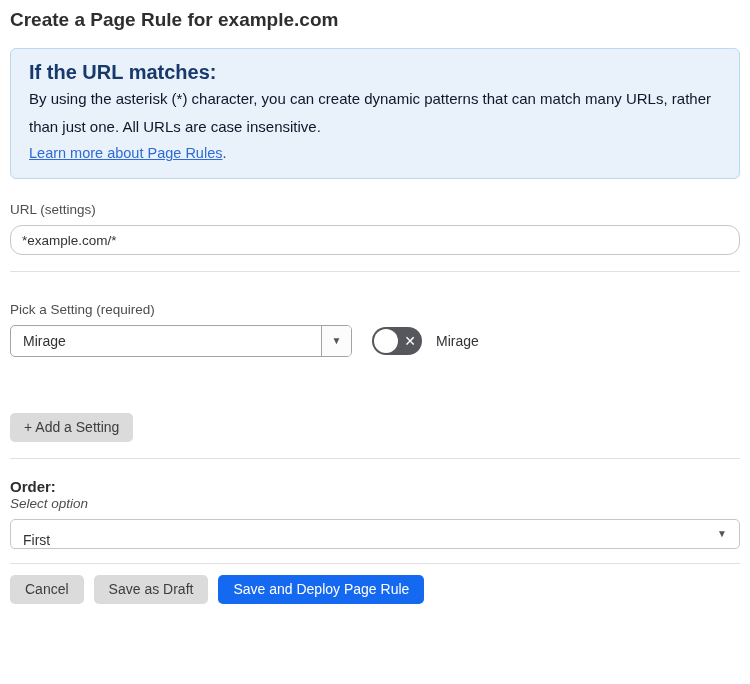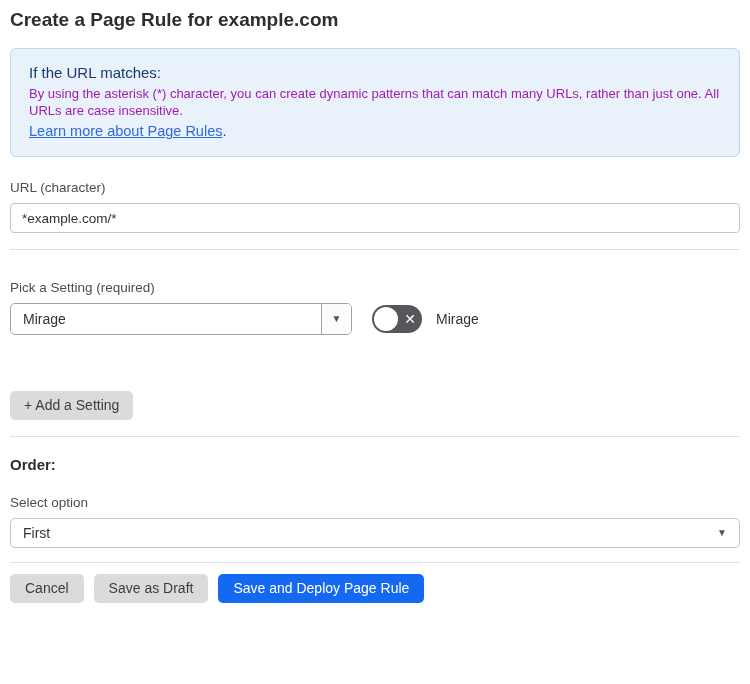--- a/index.html
+++ b/index.html
@@ -18,38 +18,38 @@
   }
 
   .info-box {
     background: #e9f1fb;
     border: 1px solid #bcd7ee;
     border-radius: 6px;
     padding: 11px 18px 12px 18px;
     margin-bottom: 23px;
   }
   .info-heading {
-    font-size: 15px; font-weight: 400; color: #17396b;
+    font-size: 20px; font-weight: 700; color: #17396b;
     line-height: 25px;
   }
   .info-body {
-    font-size: 13px; color: #a21caf; line-height: 17px;
+    font-size: 15px; color: #0f172a; line-height: 28px;
   }
   .info-link-line { font-size: 14.5px; line-height: 25px; color: #27457c; }
   .info-link {
     color: #2e6bd4; text-decoration: underline; cursor: pointer;
   }
 
   .field-label {
     font-size: 13.5px; color: #4d4d4d; line-height: 15px;
     margin-bottom: 8px;
   }
   .text-input {
     width: 100%; height: 30px;
-    border: 1px solid #c6c6c6; border-radius: 4px;
+    border: 1px solid #c6c6c6; border-radius: 12px;
     padding: 0 11px; font-size: 13.5px; color: #333333;
     font-family: "Liberation Sans", sans-serif;
     background: #ffffff; outline: none;
   }
   .helper-text {
     font-size: 13.5px; color: #4d4d4d; line-height: 15px;
     margin-top: 8px;
   }
 
   .divider {
@@ -112,21 +112,21 @@
 
   .order-helper {
     font-size: 14px; color: #4c4c4c; line-height: 23px;
     margin-top: 4px; max-width: 730px;
   }
 
   .full-select {
     width: 100%; height: 30px;
     border: 1px solid #c6c6c6; border-radius: 5px;
     background: #ffffff; position: relative;
-    display: flex; align-items: center;
+    display: flex; align-items: flex-end;
     padding: 0 30px 0 12px; font-size: 14px; color: #333333;
     cursor: pointer;
   }
   .full-select .arrow-glyph {
     position: absolute; right: 12px; top: 50%;
     transform: translateY(-50%);
   }
 
   .actions-row { display: flex; gap: 10px; margin-top: 11px; }
 </style>
@@ -136,21 +136,21 @@
 <div class="wrap">
 
   <h1 class="page-title">Create a Page Rule for example.com</h1>
 
   <div class="info-box">
     <div class="info-heading">If the URL matches:</div>
     <div class="info-body">By using the asterisk (*) character, you can create dynamic patterns that can match many URLs, rather than just one. All URLs are case insensitive.</div>
     <div class="info-link-line"><a class="info-link">Learn more about Page Rules</a><span>.</span></div>
   </div>
 
-  <div class="field-label">URL (character)</div>
+  <div class="field-label">URL (settings)</div>
   <input class="text-input" type="text" value="*example.com/*" style="">
 
   <hr class="divider">
 
 
   <div class="field-label picker-label">Pick a Setting (required)</div>
 
   <div class="setting-row">
     <div class="fake-select">
       <div class="value">Mirage</div>
@@ -164,21 +164,21 @@
     </div>
     <div class="toggle-label">Mirage</div>
   </div>
 
   <button class="btn btn-add">+ Add a Setting</button>
 
   <hr class="divider">
 
   <div class="section-heading">Order:</div>
 
-  <div class="field-label" style="margin-top:21px;">Select option</div>
+  <div class="field-label" style="font-style:italic;">Select option</div>
 
   <div class="full-select">
     <span>First</span>
     <span class="arrow-glyph">▼</span>
   </div>
 
 
   <hr class="divider" style="margin-top:14px;">
 
   <div class="actions-row">

